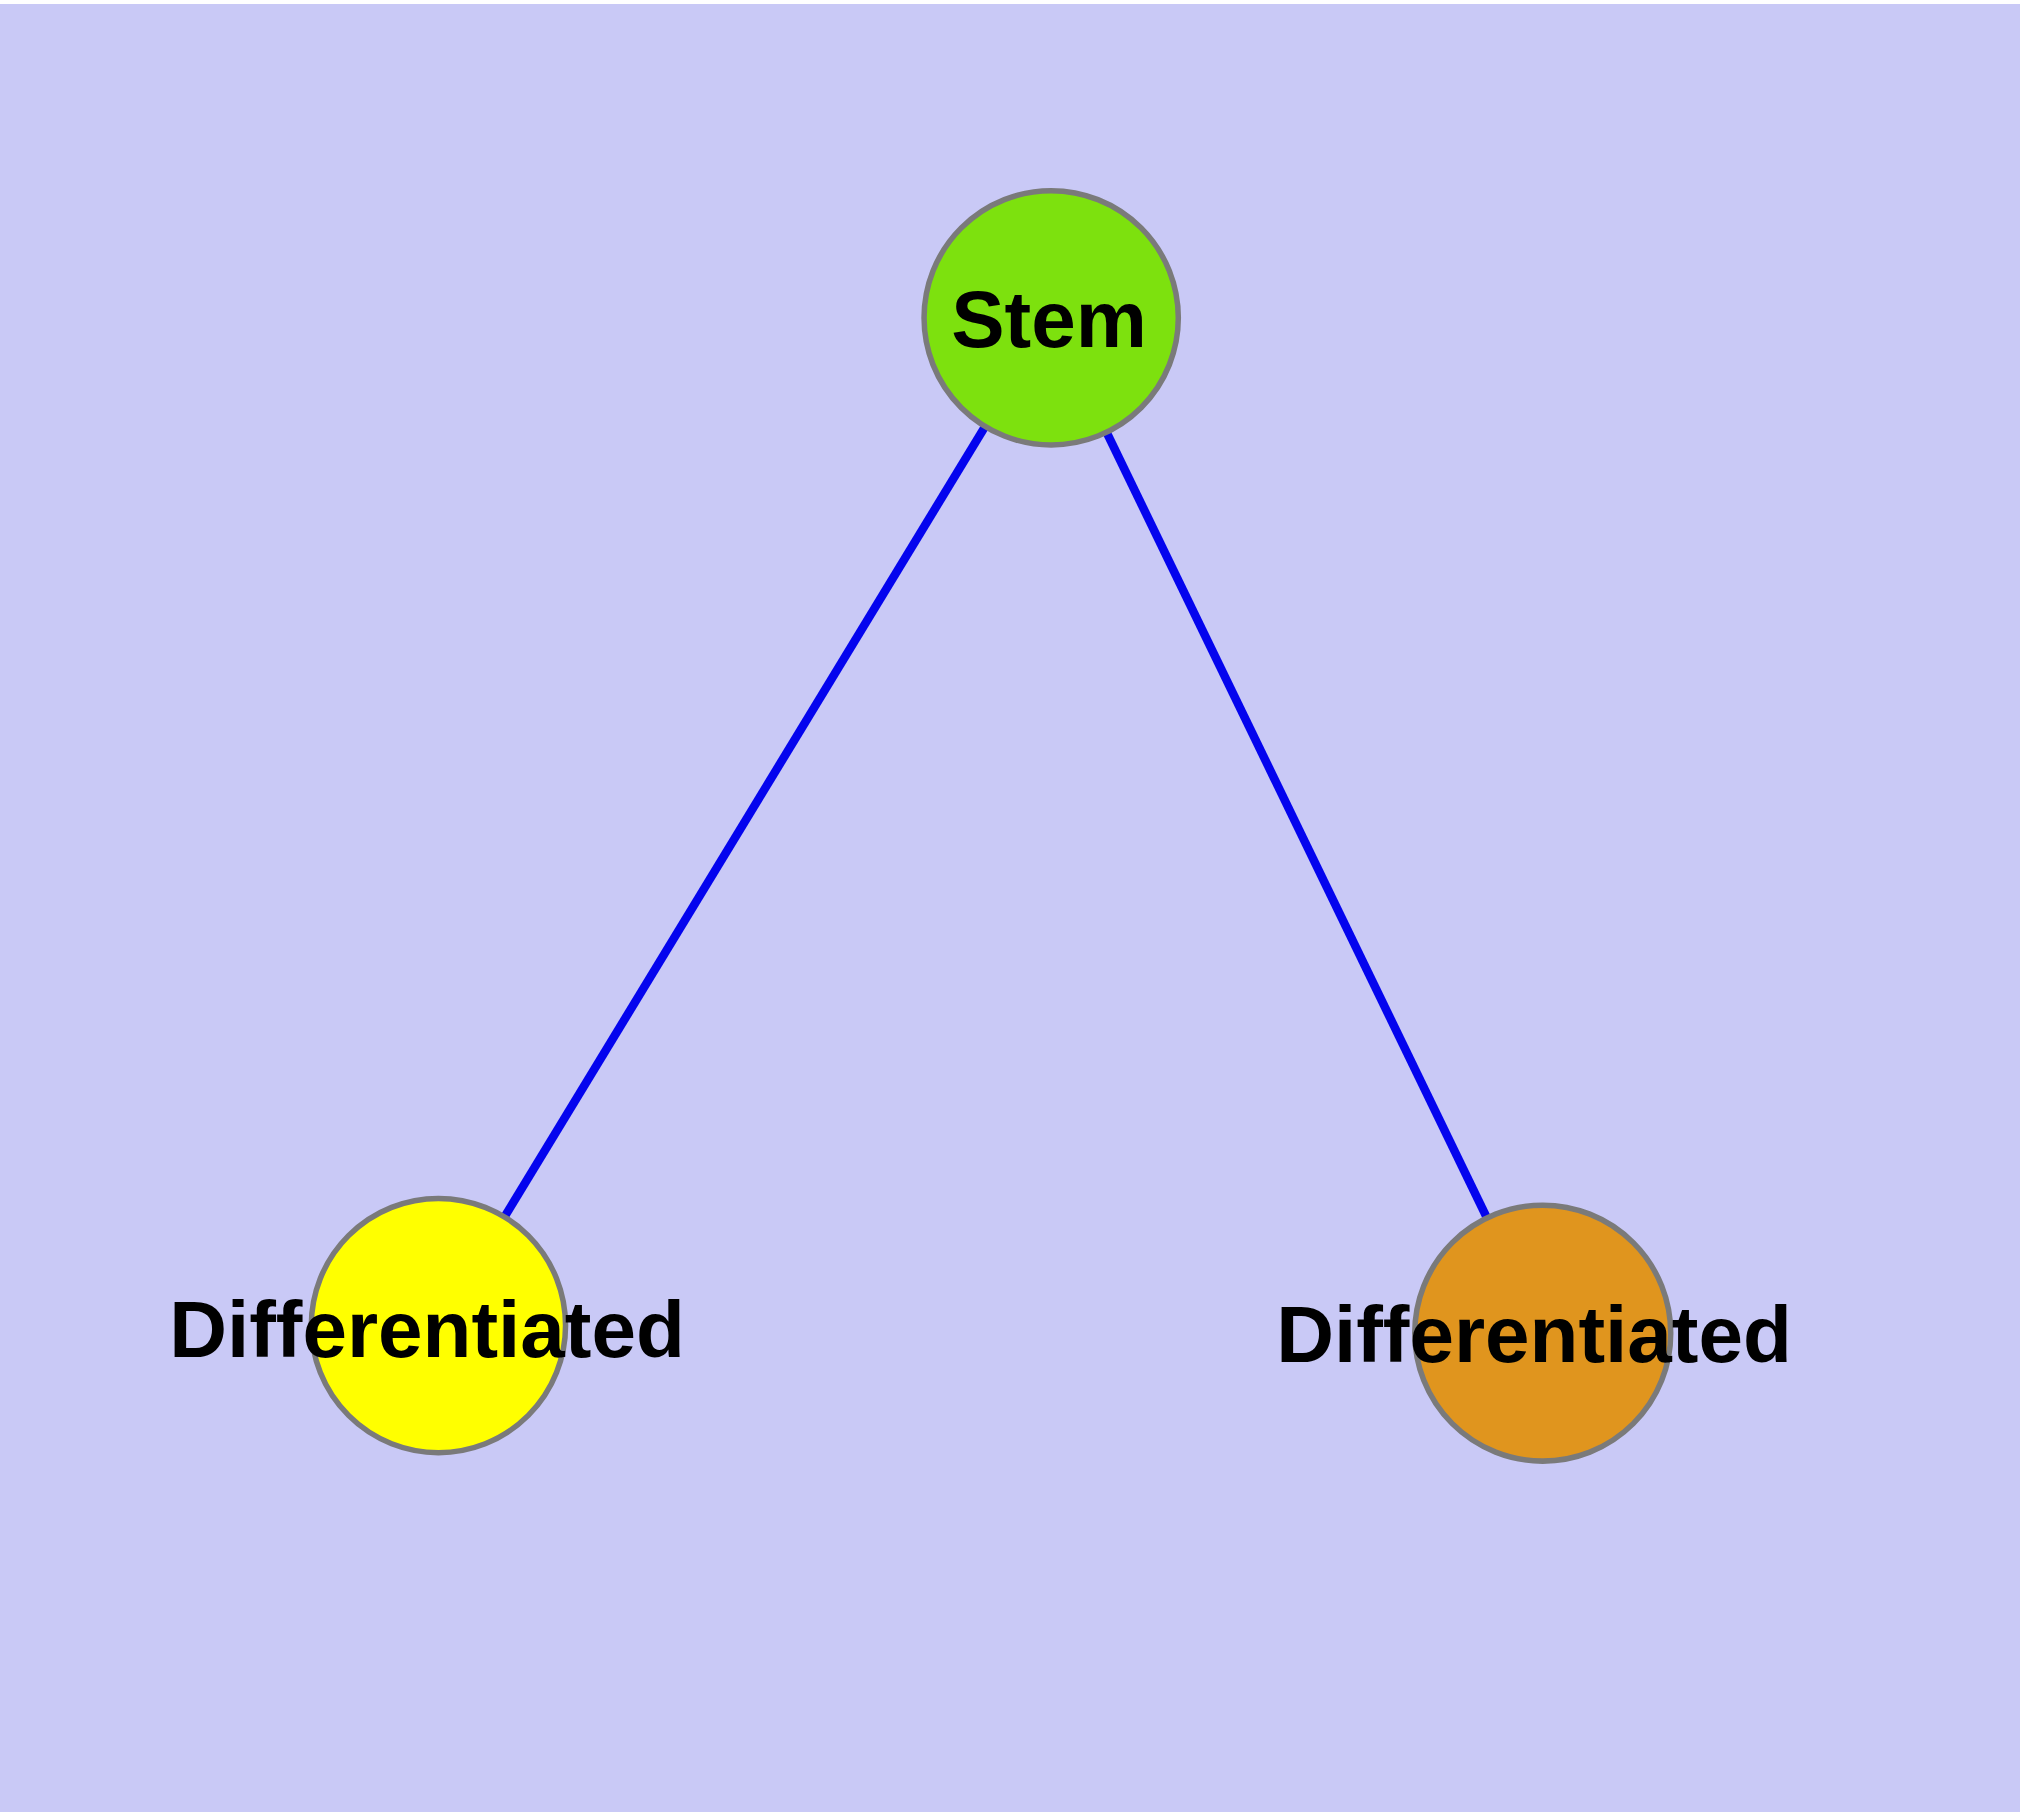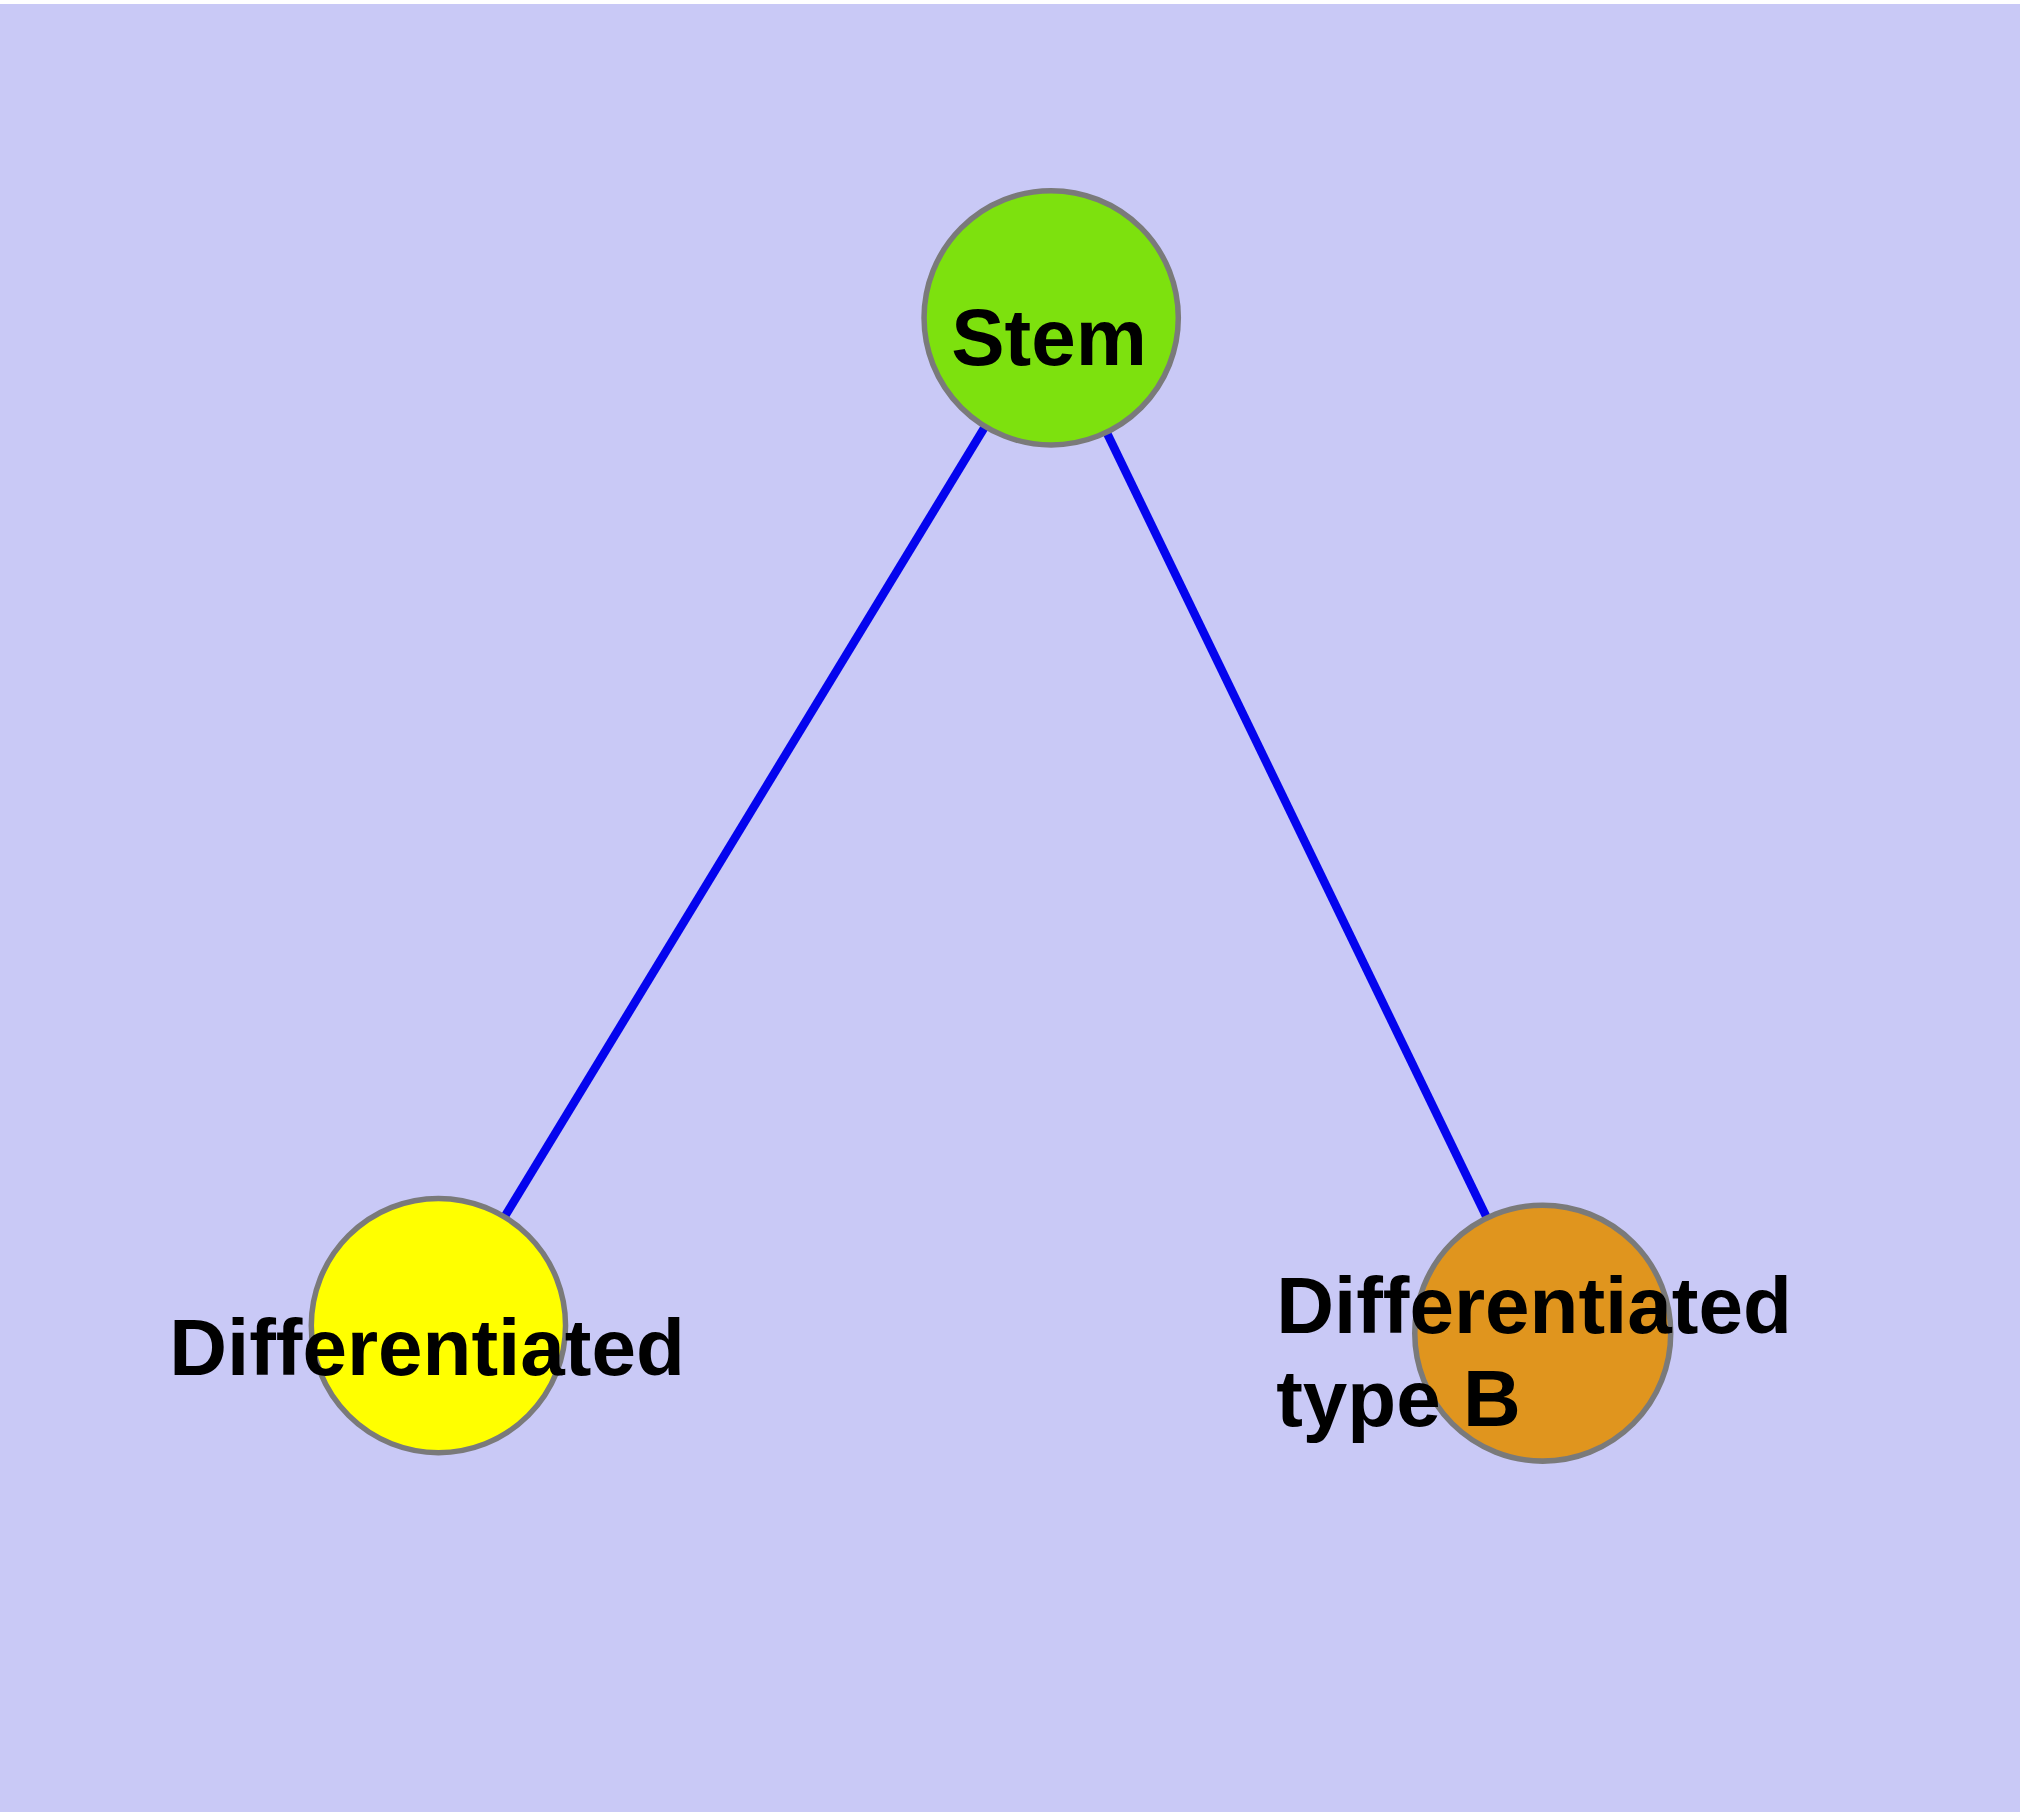--- a/index.html
+++ b/index.html
@@ -32,28 +32,27 @@
   svg.graph line.edge {
     stroke-width: 10px;
     stroke-linecap: butt;
   }
   svg.graph circle.node {
     stroke-width: 6.5px;
   }
   .node-label {
     position: absolute;
     transform: translate(-50%, -50%);
-    text-align: left;
+    text-align: center;
     color: #000000;
     font-weight: bold;
     font-size: 80px;
     line-height: 93px;
     white-space: nowrap;
     z-index: 3;
-    margin-top: 18px;
   }
   .node-label span { display: block; }
 </style>
 </head>
 <body>
 
 <div class="stage" style="background: rgb(201, 201, 246);">
 
   <svg class="graph" viewBox="0 0 2384 2138">
     <line class="edge" x1="1240" y1="375" x2="517" y2="1564" stroke="#0404ee"></line>
@@ -67,18 +66,17 @@
   <div class="node-label" style="left: 1049px; top: 319px;">
     <span>Stem</span>
   </div>
 
   <div class="node-label" style="left: 427px; top: 1329px;">
     <span>Differentiated</span>
   </div>
 
   <div class="node-label" style="left: 1534px; top: 1334px;">
     <span>Differentiated</span>
-    <span>type B</span>
   </div>
 
   <div class="top-strip" style="background: rgb(255, 255, 255);"></div>
 </div>
 
 
 </body></html>

